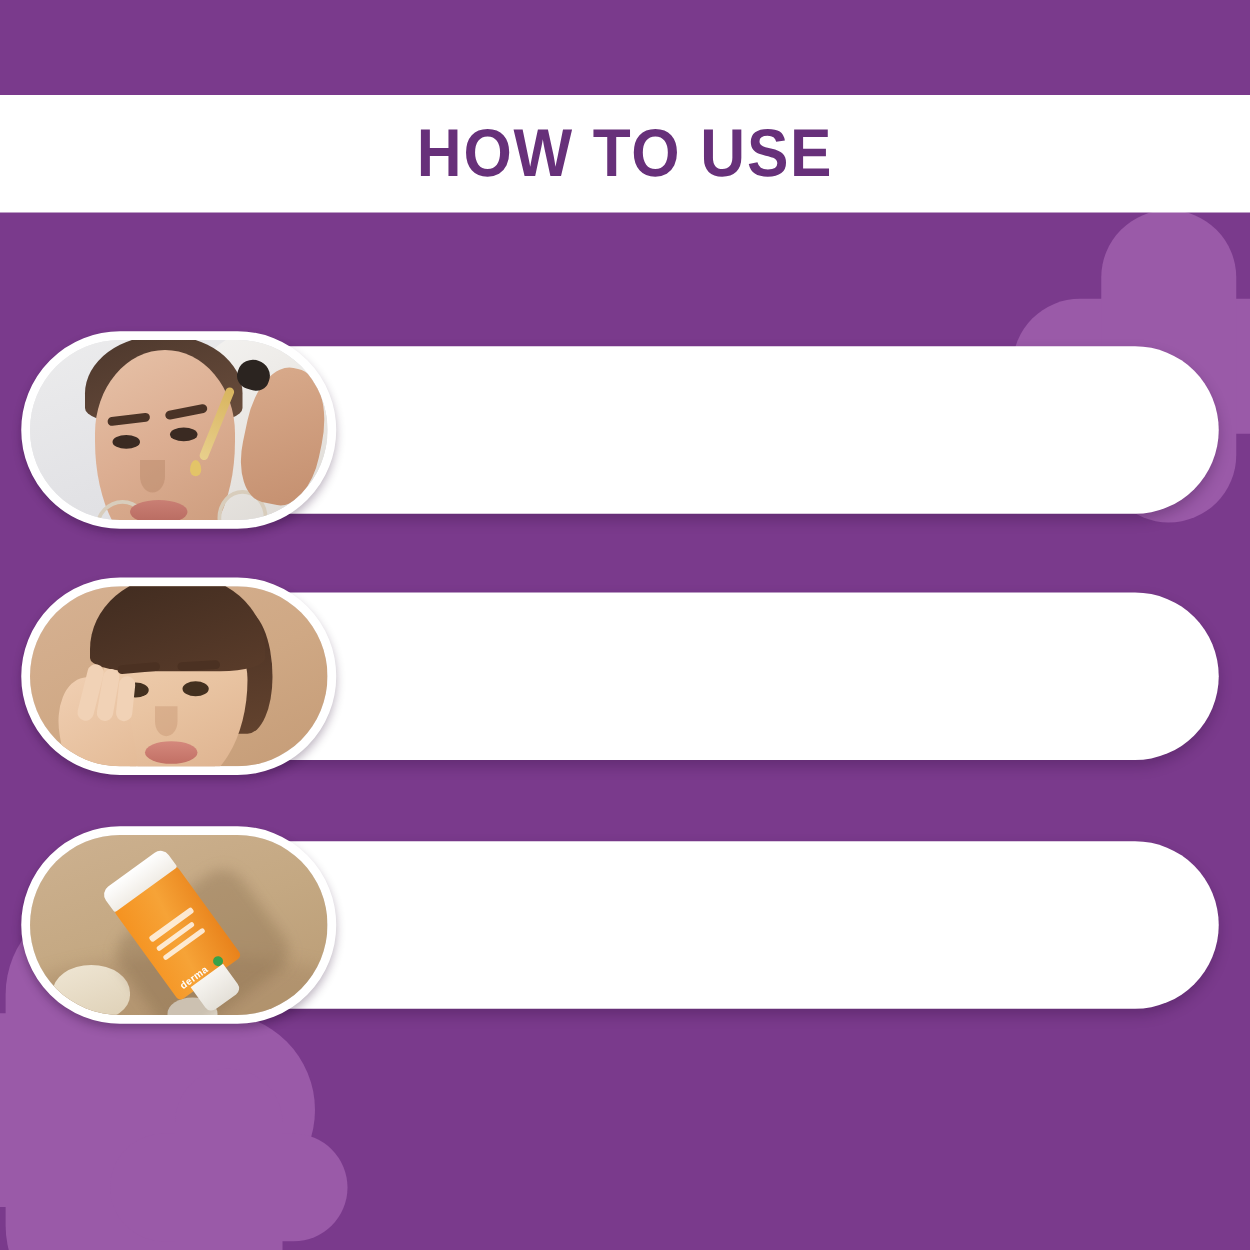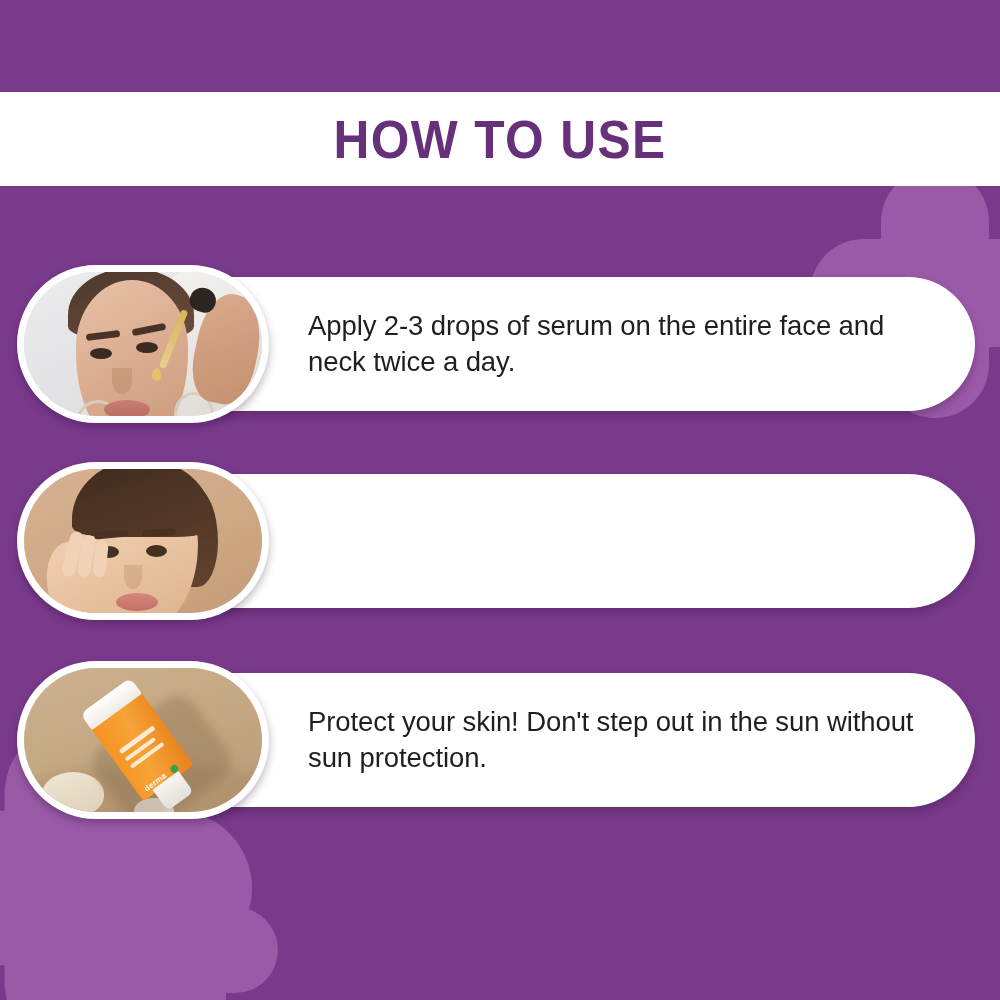--- a/index.html
+++ b/index.html
@@ -101,21 +101,21 @@
   #cross-bottom-small .bar-v {
     width: 86px;
     height: 190px;
     border-radius: 43px;
   }
 
   
   .header-band {
     position: absolute;
     left: 0;
-    top: 92px;
+    top: 76px;
     width: 1000px;
     height: 94px;
     background: #ffffff;
     display: flex;
     align-items: center;
     justify-content: center;
     box-sizing: border-box;
   }
   .header-title {
     font-family: "Liberation Sans", sans-serif;
@@ -543,21 +543,20 @@
           <div class="t1-eye-l"></div>
           <div class="t1-eye-r"></div>
           <div class="t1-nose"></div>
           <div class="t1-lips"></div>
           <div class="t1-hand"></div>
           <div class="t1-dropper-tube"></div>
           <div class="t1-dropper-bulb"></div>
           <div class="t1-drop"></div>
         </div>
       </div>
-      <div class="step-text">Apply 2-3 drops of serum on the entire face and neck twice a day.</div>
     </div>
 
     <div class="step-card" id="step-card-2">
       <div class="step-thumb">
         <div class="thumb-art">
           <div class="t2-bg"></div>
           <div class="t2-neck"></div>
           <div class="t2-hair-side"></div>
           <div class="t2-face"></div>
           <div class="t2-hair"></div>
@@ -589,17 +588,16 @@
               <div class="t3-label-line t3-l2"></div>
               <div class="t3-label-line t3-l3"></div>
               <div class="t3-brand">derma</div>
               <div class="t3-brand-dot"></div>
             </div>
             <div class="t3-tube-shoulder"></div>
             <div class="t3-tube-cap"></div>
           </div>
         </div>
       </div>
-      <div class="step-text">Protect your skin! Don't step out in the sun without sun protection.</div>
     </div>
 
   </div>
 </div>
 
 </body></html>

